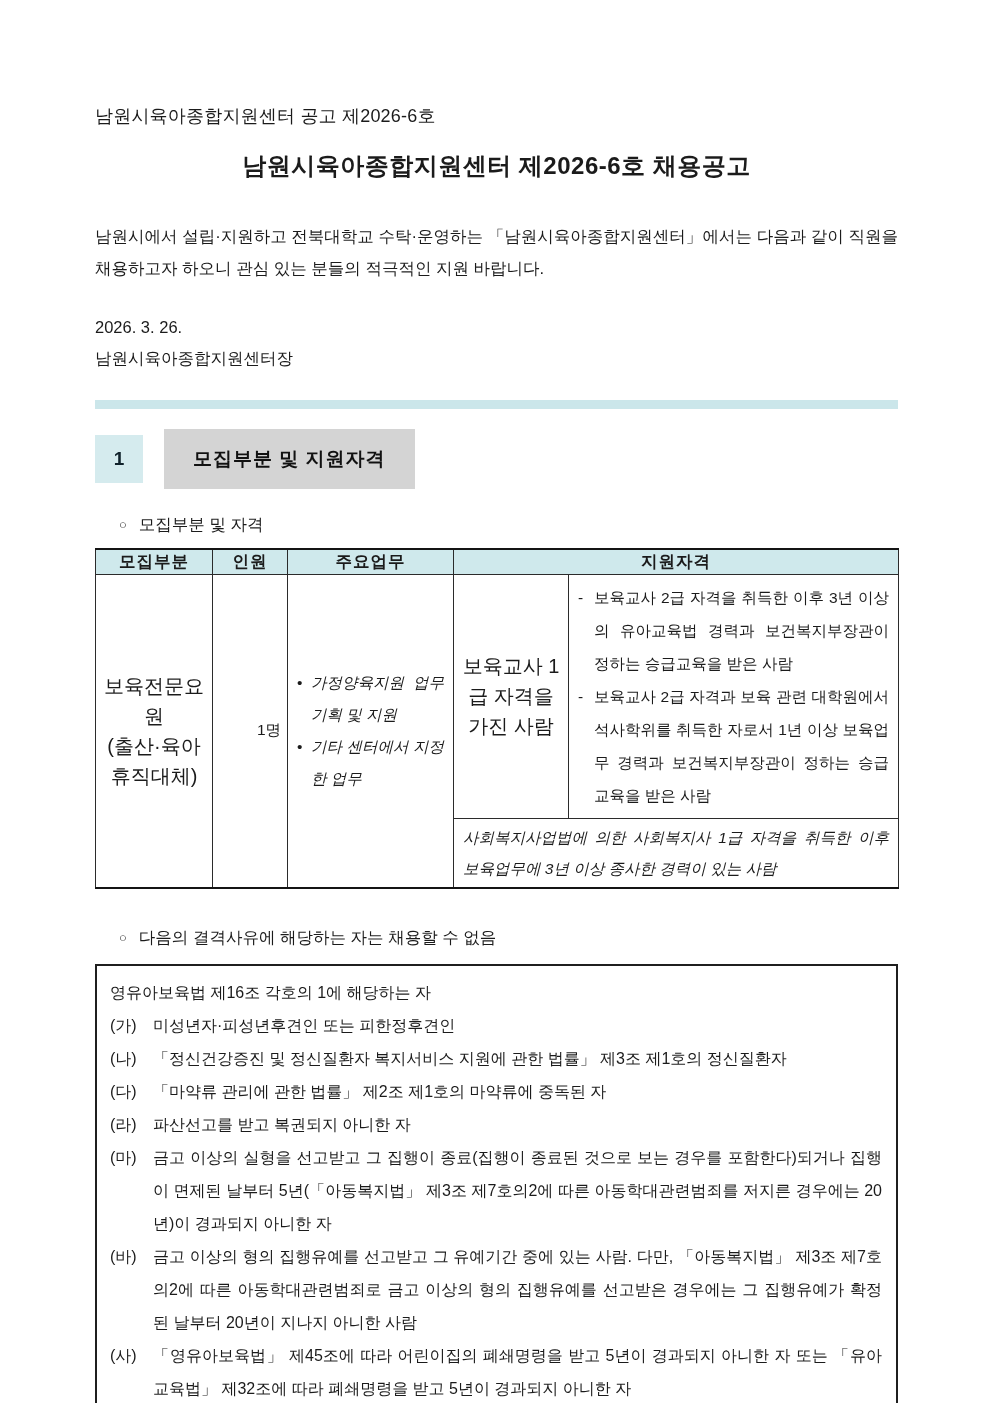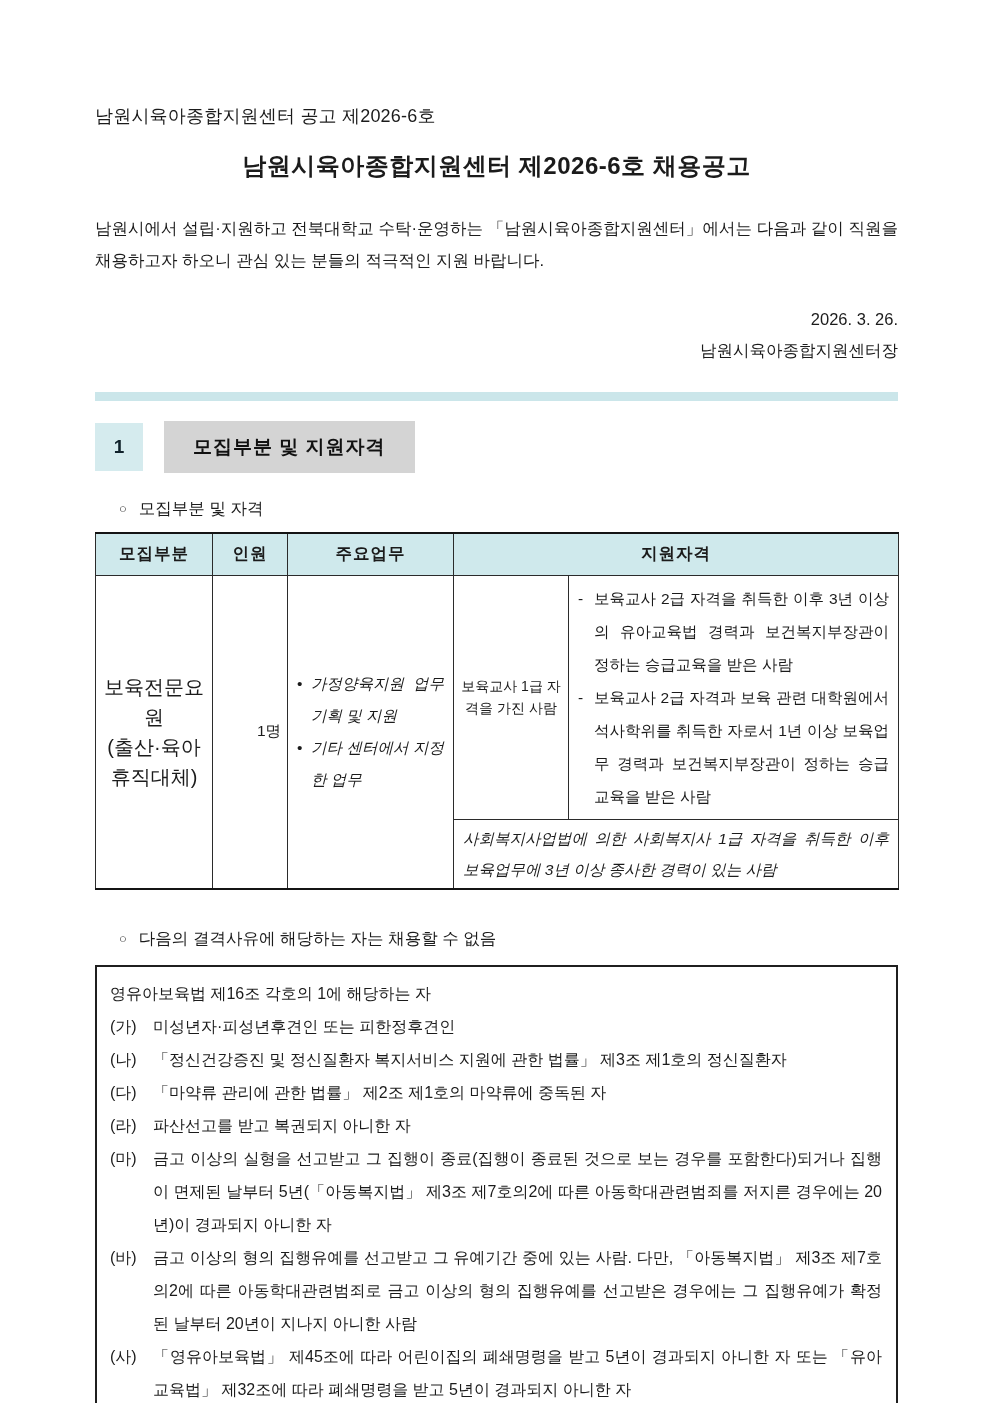--- a/index.html
+++ b/index.html
@@ -15,64 +15,64 @@
   .content { position:absolute; left:95px; top:0; width:803px; }
 
   .doc-number { margin-top:104px; font-size:18px; letter-spacing:0.2px; }
 
   .page-title {
     margin-top:22px; text-align:center;
     font-size:24px; font-weight:700; letter-spacing:0.5px;
   }
 
   .intro {
-    margin-top:30px; font-size:16.5px; line-height:32px;
+    margin-top:38px; font-size:16.5px; line-height:32px;
     text-align:justify;
   }
 
-  .date-block { margin-top:28px; text-align:right; font-size:16.5px; line-height:31px; }
+  .date-block { margin-top:28px; text-align:left; font-size:16.5px; line-height:31px; }
 
   .divider-bar { margin-top:26px; height:9px; background:#cbe6ea; }
 
   .section-head { margin-top:20px; display:flex; align-items:center; }
   .section-num {
     width:48px; height:48px; background:#d5ebee;
     display:flex; align-items:center; justify-content:center;
     font-size:19px; font-weight:700; color:#10222b;
   }
   .section-label {
-    margin-left:21px; height:52px; background:#d4d4d4;
+    margin-left:21px; height:60px; background:#d4d4d4;
     display:flex; align-items:center; padding:0 29px;
     font-size:19px; font-weight:700; letter-spacing:1px; color:#111;
   }
 
   .sub-bullet { margin-top:25px; padding-left:24px; font-size:16.5px; display:flex; align-items:baseline; }
   .sub-bullet .circle { font-size:13px; margin-right:12px; position:relative; top:-1px; }
 
   table.recruit {
     margin-top:12px; width:803px; table-layout:fixed; border-collapse:collapse;
     border-top:2.5px solid #141414; border-bottom:2.5px solid #141414;
   }
   table.recruit col.c1{width:117px} table.recruit col.c2{width:75px}
   table.recruit col.c3{width:166px} table.recruit col.c4{width:115px}
   table.recruit col.c5{width:330px}
   table.recruit th, table.recruit td { border:1px solid #2b2b2b; }
   table.recruit th {
-    background:#cfe9ec; height:42px; font-size:16.5px; font-weight:700;
+    background:#cfe9ec; height:25px; font-size:16.5px; font-weight:700;
     text-align:center; letter-spacing:1px;
   }
   tr.row-main { height:200px; }
   tr.row-sub  { height:58px;font-style:italic; }
   td.cell-position { text-align:center; vertical-align:middle; font-size:20px; line-height:30px; }
   td.cell-count    { text-align:center; vertical-align:middle; font-size:15.5px;padding-left:38px; }
   td.cell-duties   { vertical-align:middle; padding:0 9px; font-size:15.5px; }
   .duty { display:flex; line-height:32px; }
   .duty .b { width:14px; flex:0 0 14px; }
   .duty .t { flex:1; text-align:justify;font-style:italic; }
-  td.cell-qual-primary { text-align:center; vertical-align:middle; padding:0 7px; font-size:14px; line-height:22px; }
+  td.cell-qual-primary { text-align:center; vertical-align:middle; padding:0 7px; font-size:20px; line-height:30px; }
   td.cell-qual-detail { vertical-align:middle; padding:6px 9px 6px 9px; font-size:15.5px; }
   .dash-item { display:flex; line-height:33px; }
   .dash-item .d { width:16px; flex:0 0 16px; }
   .dash-item .t { flex:1; text-align:justify; }
   td.cell-qual-bottom { padding:3px 9px; font-size:15.5px; line-height:31px; text-align:justify; vertical-align:middle; }
 
   .bullet-disqual { margin-top:38px; padding-left:24px; font-size:16.5px; display:flex; align-items:baseline; }
   .bullet-disqual .circle { font-size:13px; margin-right:12px; position:relative; top:-1px; }
 
   .disq-box {

